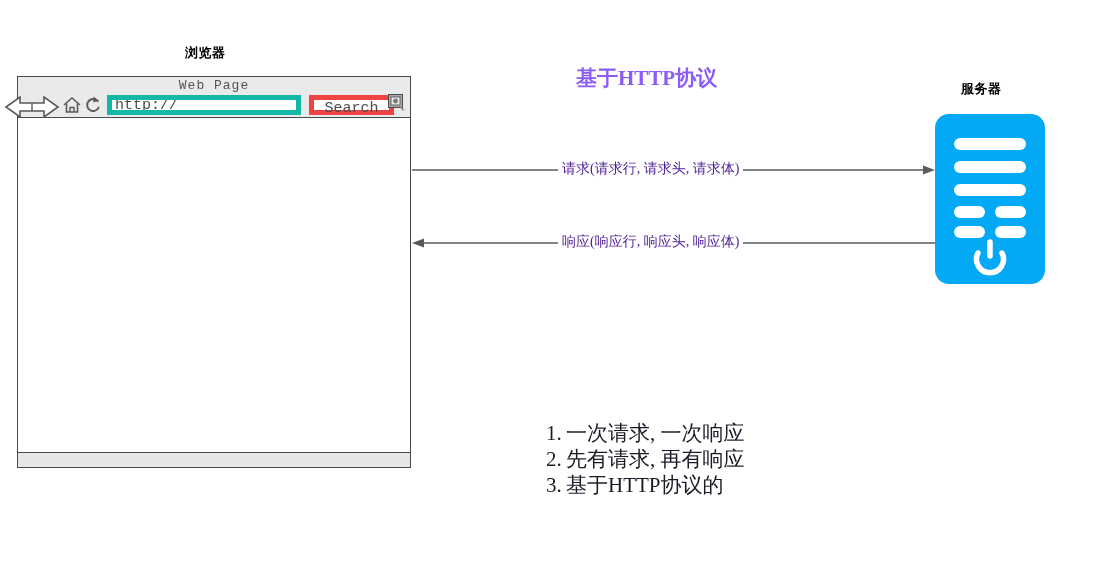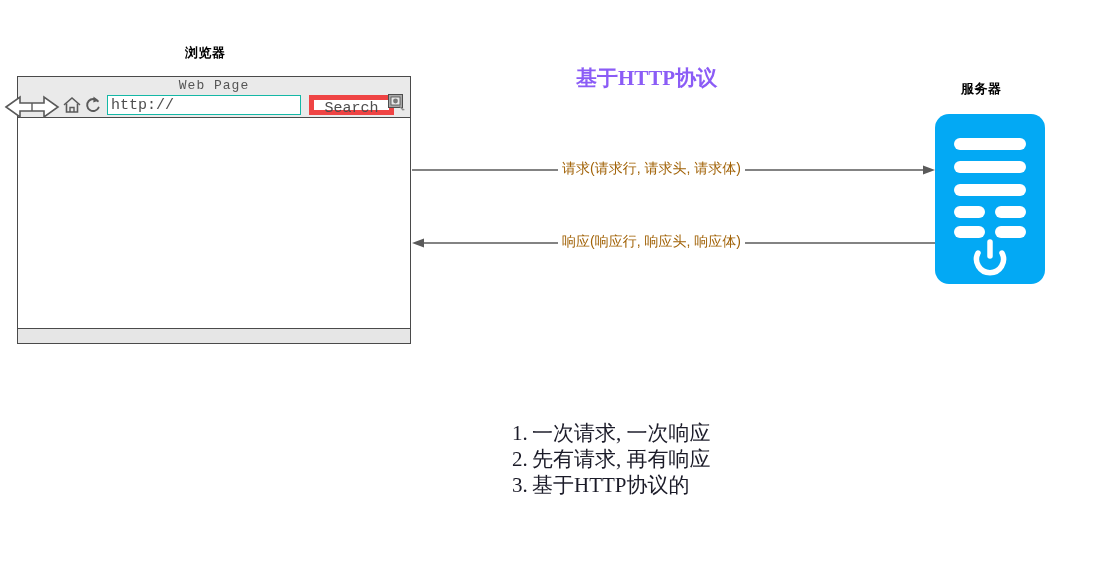--- a/index.html
+++ b/index.html
@@ -26,21 +26,21 @@
     color: #000000;
     white-space: nowrap;
     letter-spacing: 0.5px;
   }
 
   
   #browser-window {
     left: 17px;
     top: 76px;
     width: 394px;
-    height: 268px;
+    height: 392px;
     border: 1px solid #4a4a4a;
     background: #ffffff;
     box-sizing: border-box;
   }
   #browser-toolbar {
     position: relative;
     height: 41px;
     background: #eaeaea;
     border-bottom: 1px solid #4a4a4a;
     box-sizing: border-box;
@@ -77,21 +77,21 @@
     top: 18px;
     width: 18px;
     height: 20px;
   }
   #url-input {
     position: absolute;
     left: 89px;
     top: 18px;
     width: 194px;
     height: 20px;
-    border: 1px solid #14b8a6;
+    border: 5px solid #14b8a6;
     background: #ffffff;
     box-sizing: border-box;
     font-family: "Liberation Mono", "DejaVu Sans Mono", monospace;
     font-size: 15px;
     color: #4d4d4d;
     line-height: 18px;
     padding: 0 3px;
     outline: none;
   }
   #search-button {
@@ -150,23 +150,23 @@
 
   
   #flow-svg {
     left: 0;
     top: 0;
     width: 1094px;
     height: 565px;
     pointer-events: none;
   }
   .flow-label {
-    font-family: Liberation Sans, sans-serif;
+    font-family: Liberation Serif, serif;
     font-size: 14px;
-    color: #a16207;
+    color: #4c1d95;
     background: #ffffff;
     white-space: nowrap;
     padding: 0 4px;
   }
   #request-label { left: 558px; top: 160px; }
   #response-label { left: 558px; top: 233px; }
 
   
   #server-label { left: 961px; top: 80px; }
   #server-icon {
@@ -179,21 +179,21 @@
   
   #notes-list {
     left: 512px;
     top: 420px;
     font-family: "Liberation Serif", "DejaVu Serif", serif;
     font-size: 21px;
     color: #1b1b28;
     line-height: 26px;
     white-space: nowrap;
   }
-  #notes-list .note-row { display: block; }
+  #notes-list .note-row { display: block; margin-left: 34px; }
   #notes-list .note-num { display: inline-block; min-width: 20px; }
 </style>
 </head>
 <body>
 
 <div class="abs cap-label" style="left:185px; top:44px;">浏览器</div>
 
 <div class="abs" id="browser-window">
 
   <div id="browser-toolbar">

